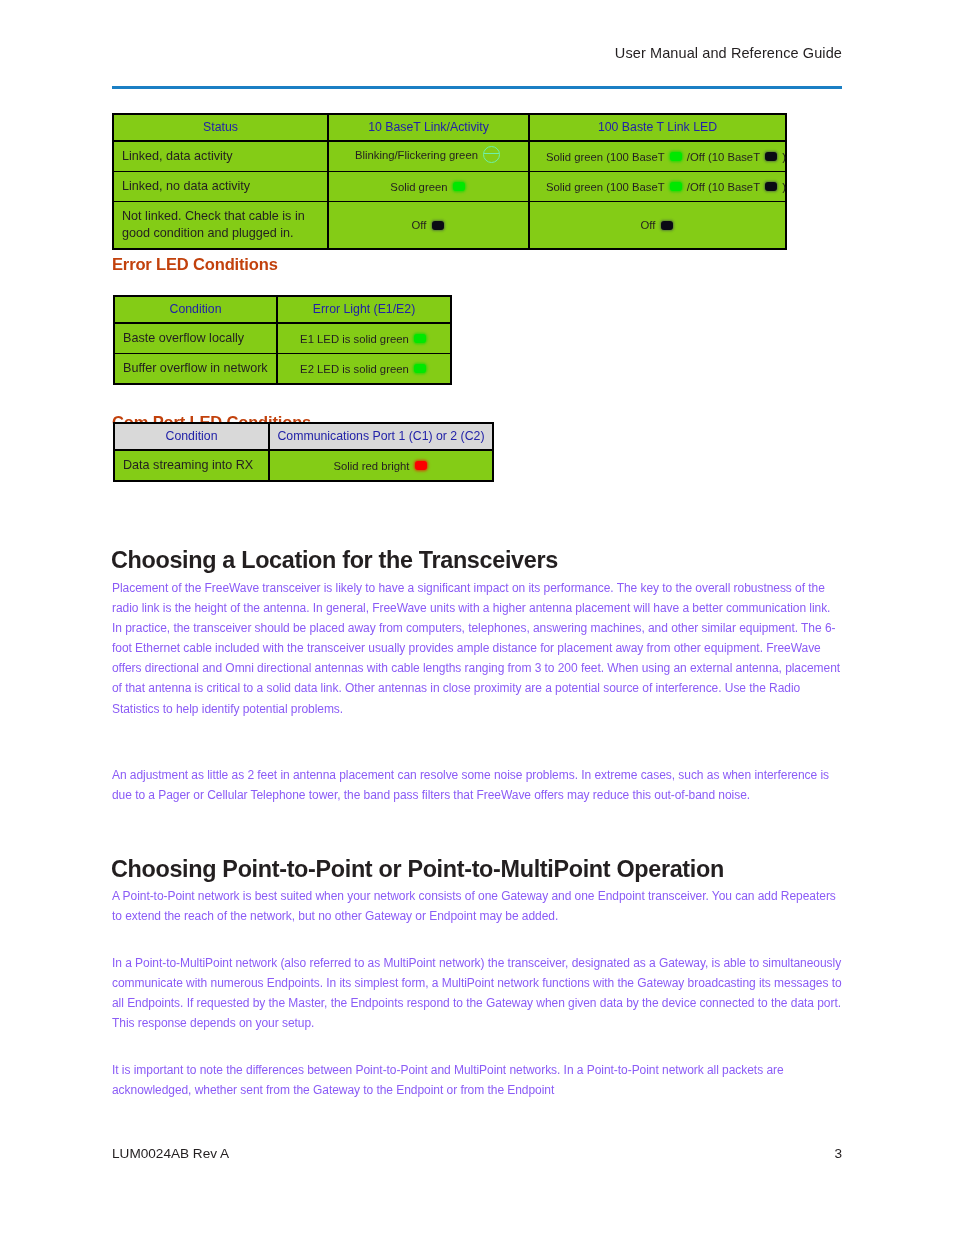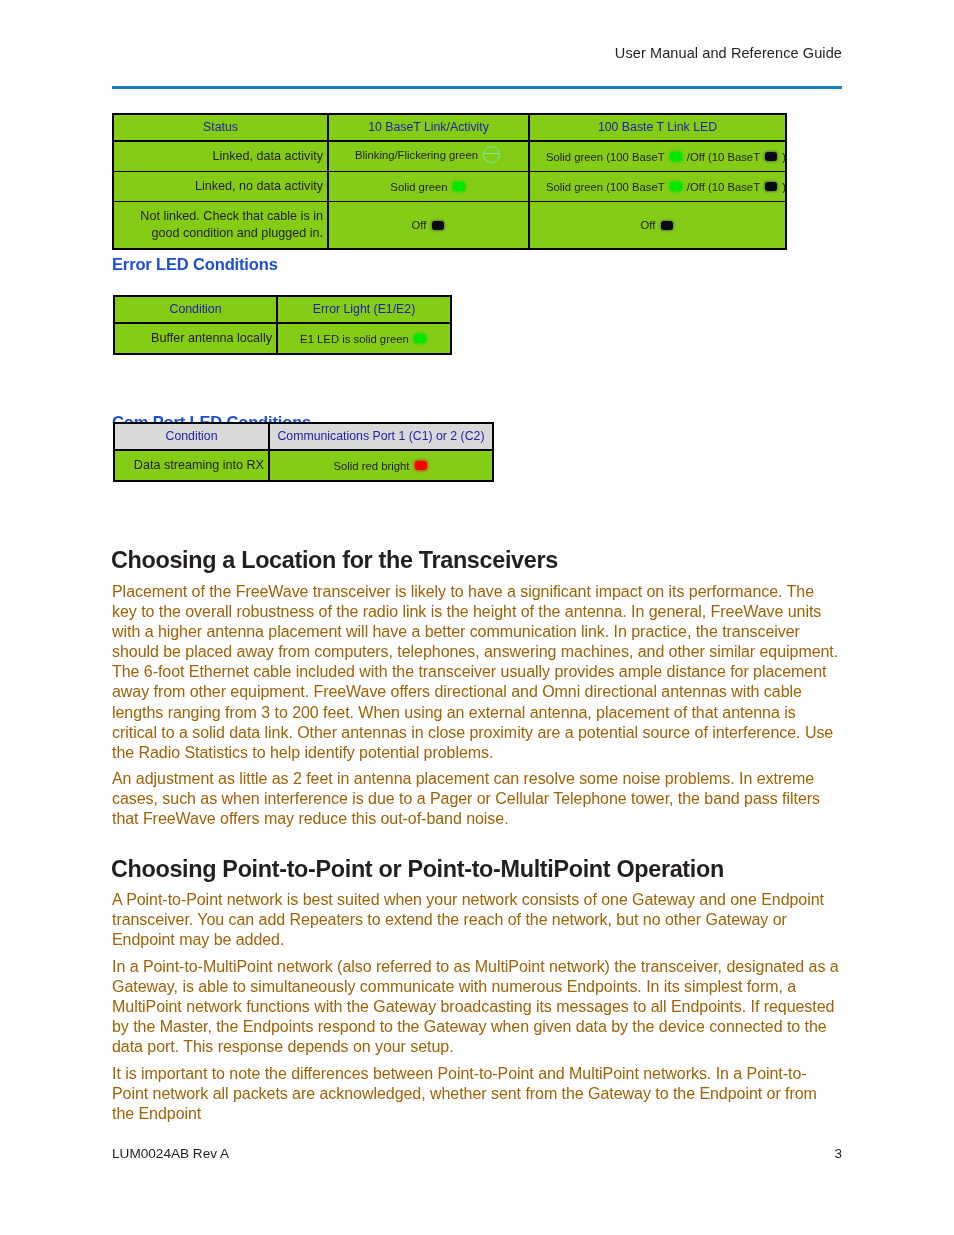--- a/index.html
+++ b/index.html
@@ -63,21 +63,21 @@
     text-align: center;
     color: #2222a8;
     font-size: 12.3px;
     padding: 5px 4px 6px 4px;
     white-space: nowrap;
   }
   .led-table .hdr-shaded {
     background: #d9d9d9;
   }
   .led-table .cell-left {
-    text-align: right;
+    text-align: left;
     font-size: 12.6px;
     padding: 6px 4px 6px 8px;
     line-height: 1.35;
     color: #231f20;
   }
   .led-table .cell-center {
     text-align: center;
     font-size: 11.3px;
     padding: 6px 16px;
     color: #231f20;
@@ -143,21 +143,21 @@
   #table-comport-led { left: 113px; top: 422px; width: 379px; }
   #table-comport-led col.c1 { width: 155px; }
   #table-comport-led col.c2 { width: 224px; }
 
   
   .sub-heading {
     position: absolute;
     left: 112px;
     font-size: 16.5px;
     font-weight: bold;
-    color: #1d4ed8;
+    color: #c2410c;
     letter-spacing: -0.15px;
   }
   #heading-error-led { top: 255px; }
   #heading-comport-led { top: 393px; margin-top: 20px; }
 
   .main-heading {
     position: absolute;
     left: 111px;
     width: 740px;
     font-size: 24.5px;
@@ -169,23 +169,23 @@
     transform-origin: left center;
   }
   #heading-choosing-location { top: 530px; }
   #heading-choosing-ptp { top: 839px; }
 
   
   .body-par {
     position: absolute;
     left: 112px;
     width: 730px;
-    font-size: 16px;
+    font-size: 12px;
     line-height: 20.1px;
-    color: #a16207;
+    color: #8b5cf6;
     text-align: left;
     letter-spacing: -0.05px;
   }
   #par-location-1 { top: 566px; }
   #par-location-2 { top: 753px; }
   #par-ptp-1 { top: 874px; }
   #par-ptp-2 { top: 941px; }
   #par-ptp-3 { top: 1048px; }
 
   
@@ -273,23 +273,30 @@
     <colgroup>
         <col class="c1">
         <col class="c2">
       </colgroup>
     <tbody>
       <tr>
         <td class="hdr-cell colsep-strong">Condition</td>
         <td class="hdr-cell">Error Light (E1/E2)</td>
       </tr>
       <tr>
-        <td class="cell-left colsep-strong">Buffer antenna locally</td>
+        <td class="cell-left colsep-strong">Baste overflow locally</td>
         <td class="cell-center">
           <span>E1 LED is solid green</span>
+          <span class="led led-green"></span>
+        </td>
+      </tr>
+      <tr>
+        <td class="cell-left colsep-strong">Buffer overflow in network</td>
+        <td class="cell-center">
+          <span>E2 LED is solid green</span>
           <span class="led led-green"></span>
         </td>
       </tr>
     </tbody>
   </table>
 
   <div class="sub-heading" id="heading-comport-led">Com Port LED Conditions</div>
 
   <table class="led-table" id="table-comport-led">
     <colgroup>

